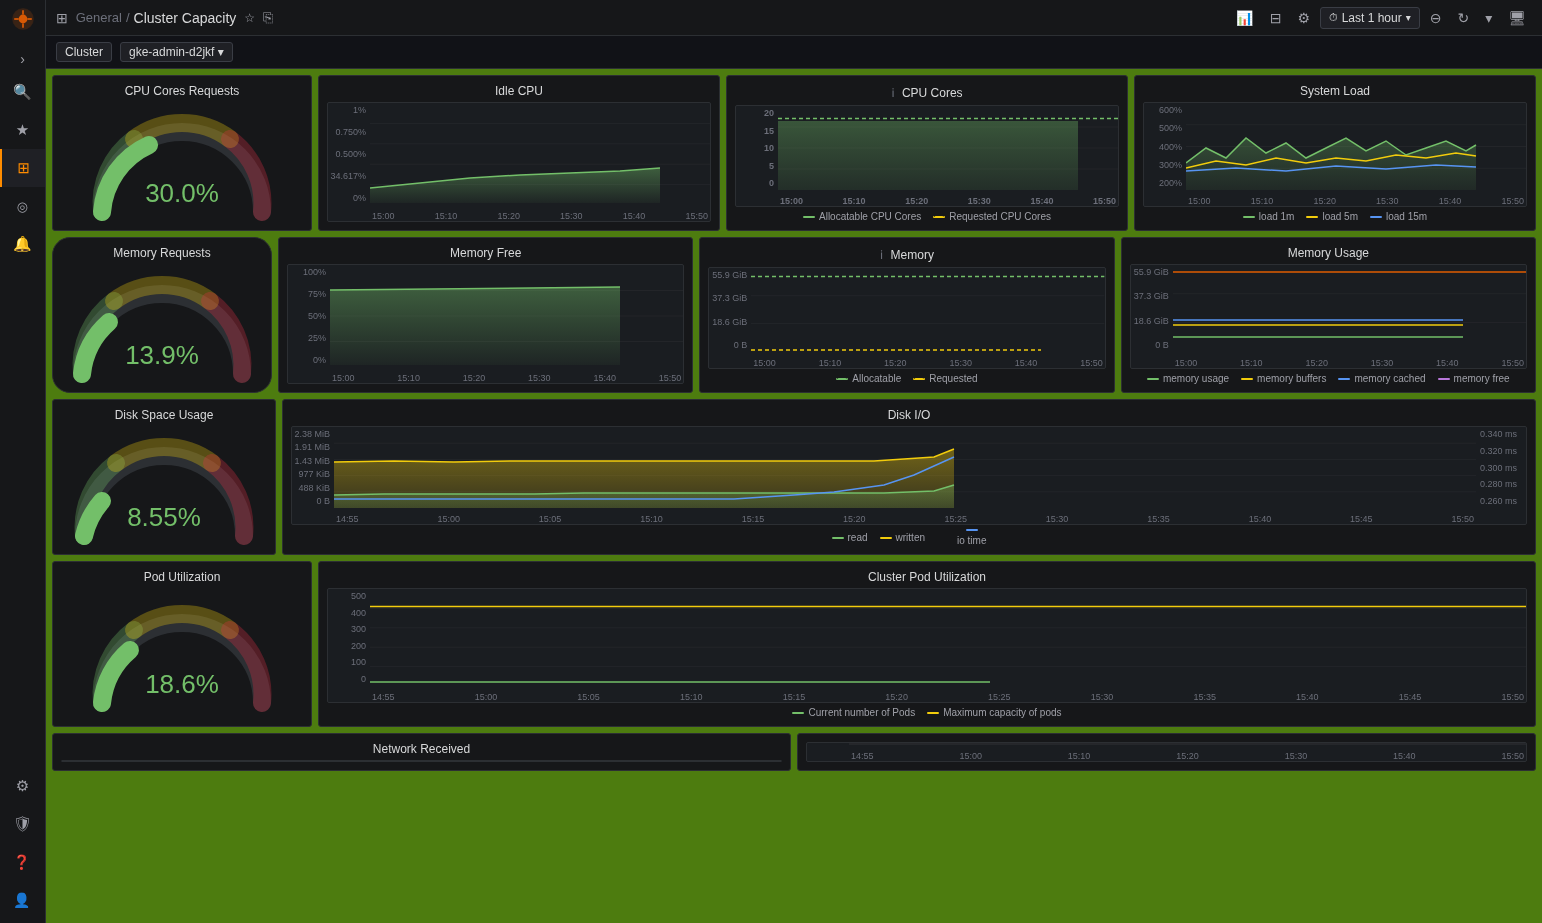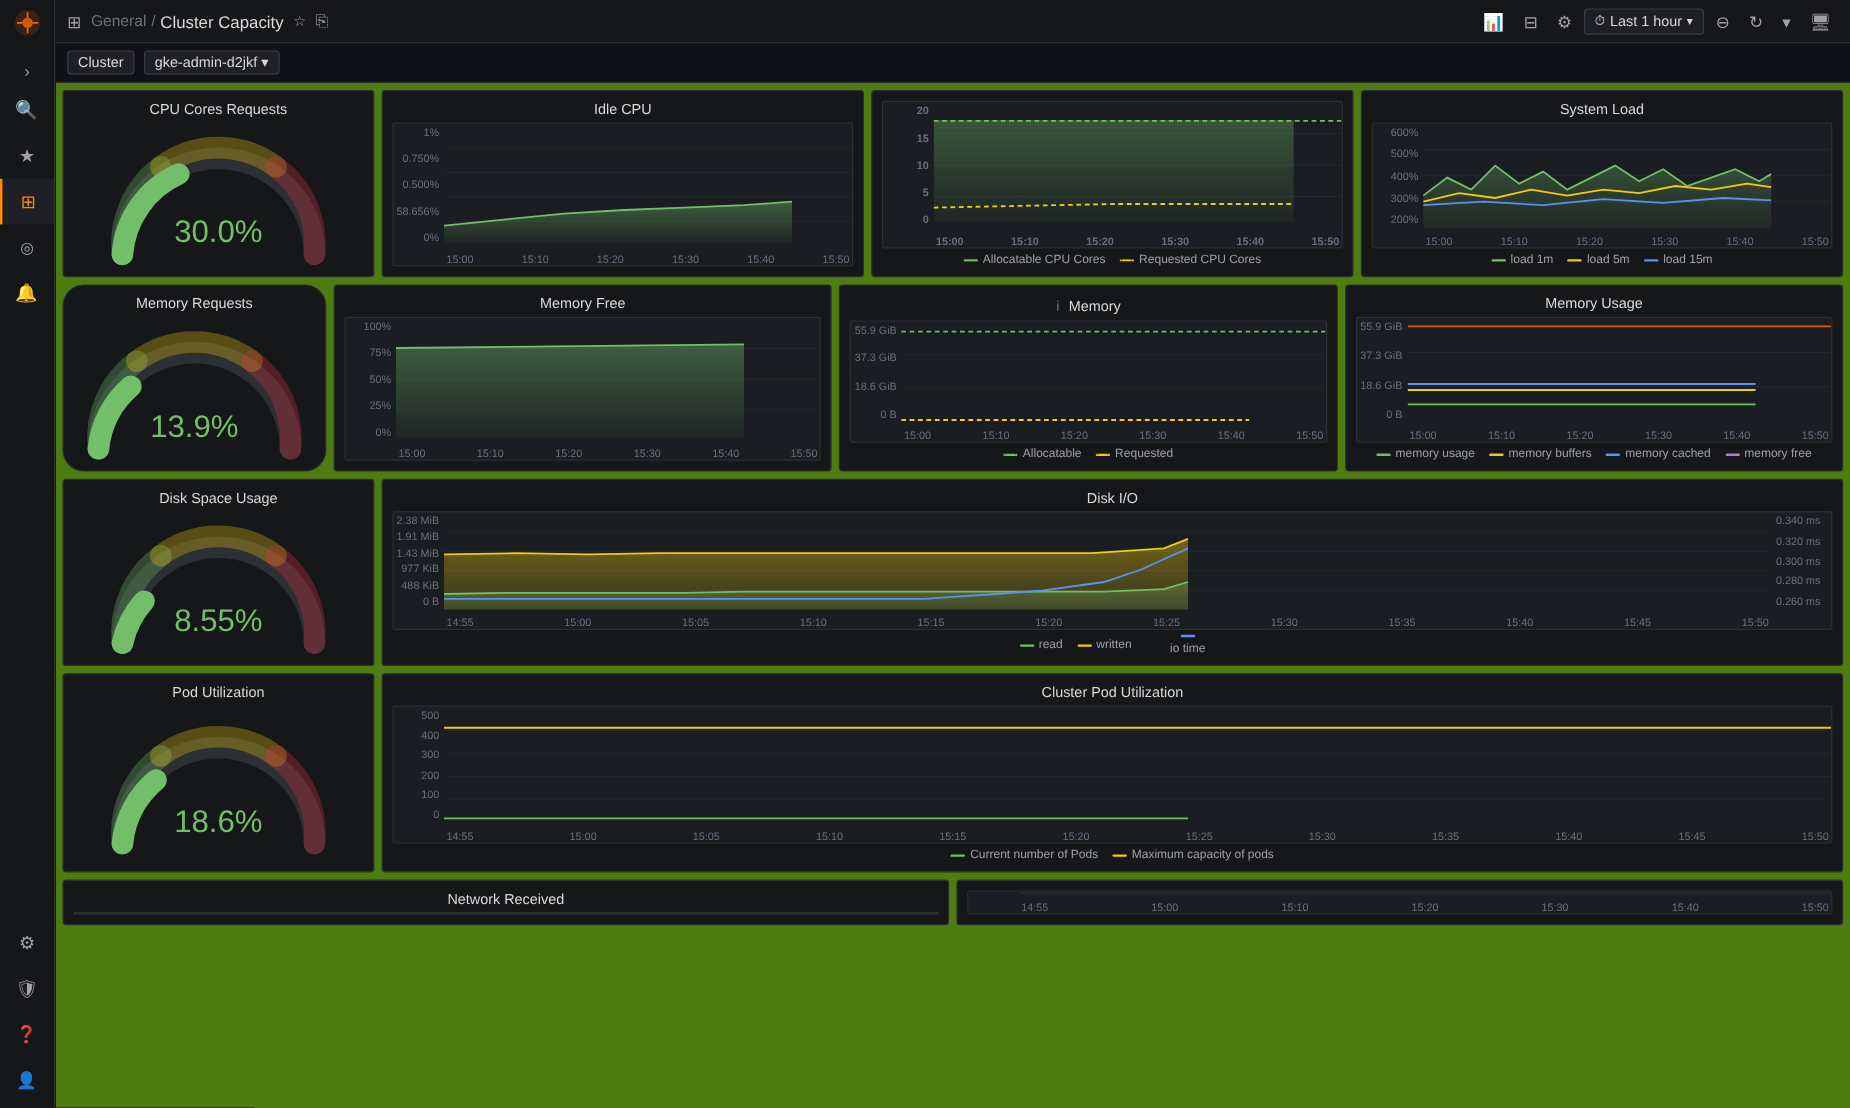--- a/index.html
+++ b/index.html
@@ -194,21 +194,21 @@
         </svg>
       </div>
 
       <div class="chart-panel" style="width:330px;">
         <div class="panel-title">Idle CPU</div>
         <div class="chart-area" style="height:140px;">
           <div class="y-axis">
             <span class="y-axis-label">1%</span>
             <span class="y-axis-label">0.750%</span>
             <span class="y-axis-label">0.500%</span>
-            <span class="y-axis-label">58.656%</span>
+            <span class="y-axis-label">34.617%</span>
             <span class="y-axis-label">0%</span>
           </div>
           <svg class="chart-svg" style="position:absolute;left:42px;top:0;right:0;bottom:16px;width:calc(100% - 42px);height:calc(100% - 16px);">
             <defs>
               <linearGradient id="greenGrad" x1="0" y1="0" x2="0" y2="1">
                 <stop offset="0%" stop-color="#73bf69" stop-opacity="0.4"></stop>
                 <stop offset="100%" stop-color="#73bf69" stop-opacity="0.05"></stop>
               </linearGradient>
             </defs>
 
@@ -225,20 +225,24 @@
             <span class="x-axis-label">15:10</span>
             <span class="x-axis-label">15:20</span>
             <span class="x-axis-label">15:30</span>
             <span class="x-axis-label">15:40</span>
             <span class="x-axis-label">15:50</span>
           </div>
         </div>
       </div>
 
       <div class="chart-panel" style="flex:1;">
+        <div class="panel-title">
+          <span style="color:#6c6f7a;margin-right:4px;cursor:pointer;">ℹ</span>
+          <span>CPU Cores</span>
+        </div>
         <div class="chart-area" style="height:140px;font-weight:bold;">
           <div class="y-axis">
             <span class="y-axis-label">20</span>
             <span class="y-axis-label">15</span>
             <span class="y-axis-label">10</span>
             <span class="y-axis-label">5</span>
             <span class="y-axis-label">0</span>
           </div>
           <svg class="chart-svg" style="position:absolute;left:42px;top:0;right:0;bottom:16px;width:calc(100% - 42px);height:calc(100% - 16px);">
             <defs>
@@ -473,21 +477,21 @@
           <div class="legend-item">
               <div class="legend-dot" style="background:#b877d9;"></div>
               <span>memory free</span>
             </div>
         </div>
       </div>
     </div>
 
     <div class="row">
 
-      <div class="gauge-panel" style="width:260px;">
+      <div class="gauge-panel" style="width:224px;">
         <div class="panel-title">Disk Space Usage</div>
         <svg viewBox="0 0 200 120" width="200" height="120">
           <path d="M 20 110 A 80 80 0 1 1 180 110" fill="none" stroke="#2c2f33" stroke-width="18" stroke-linecap="round"></path>
           <path d="M 20 110 A 80 80 0 0 1 52 37" fill="none" stroke="#73bf69" stroke-width="18" stroke-linecap="round" opacity="0.3"></path>
           <path d="M 52 37 A 80 80 0 0 1 148 37" fill="none" stroke="#f2cc0c" stroke-width="18" stroke-linecap="round" opacity="0.3"></path>
           <path d="M 148 37 A 80 80 0 0 1 180 110" fill="none" stroke="#e02f44" stroke-width="18" stroke-linecap="round" opacity="0.3"></path>
 
           <path d="M 20 110 A 80 80 0 0 1 38 75" fill="none" stroke="#73bf69" stroke-width="18" stroke-linecap="round"></path>
           <text x="100" y="100" text-anchor="middle" font-size="26" fill="#73bf69" font-weight="300">8.55%</text>
         </svg>

